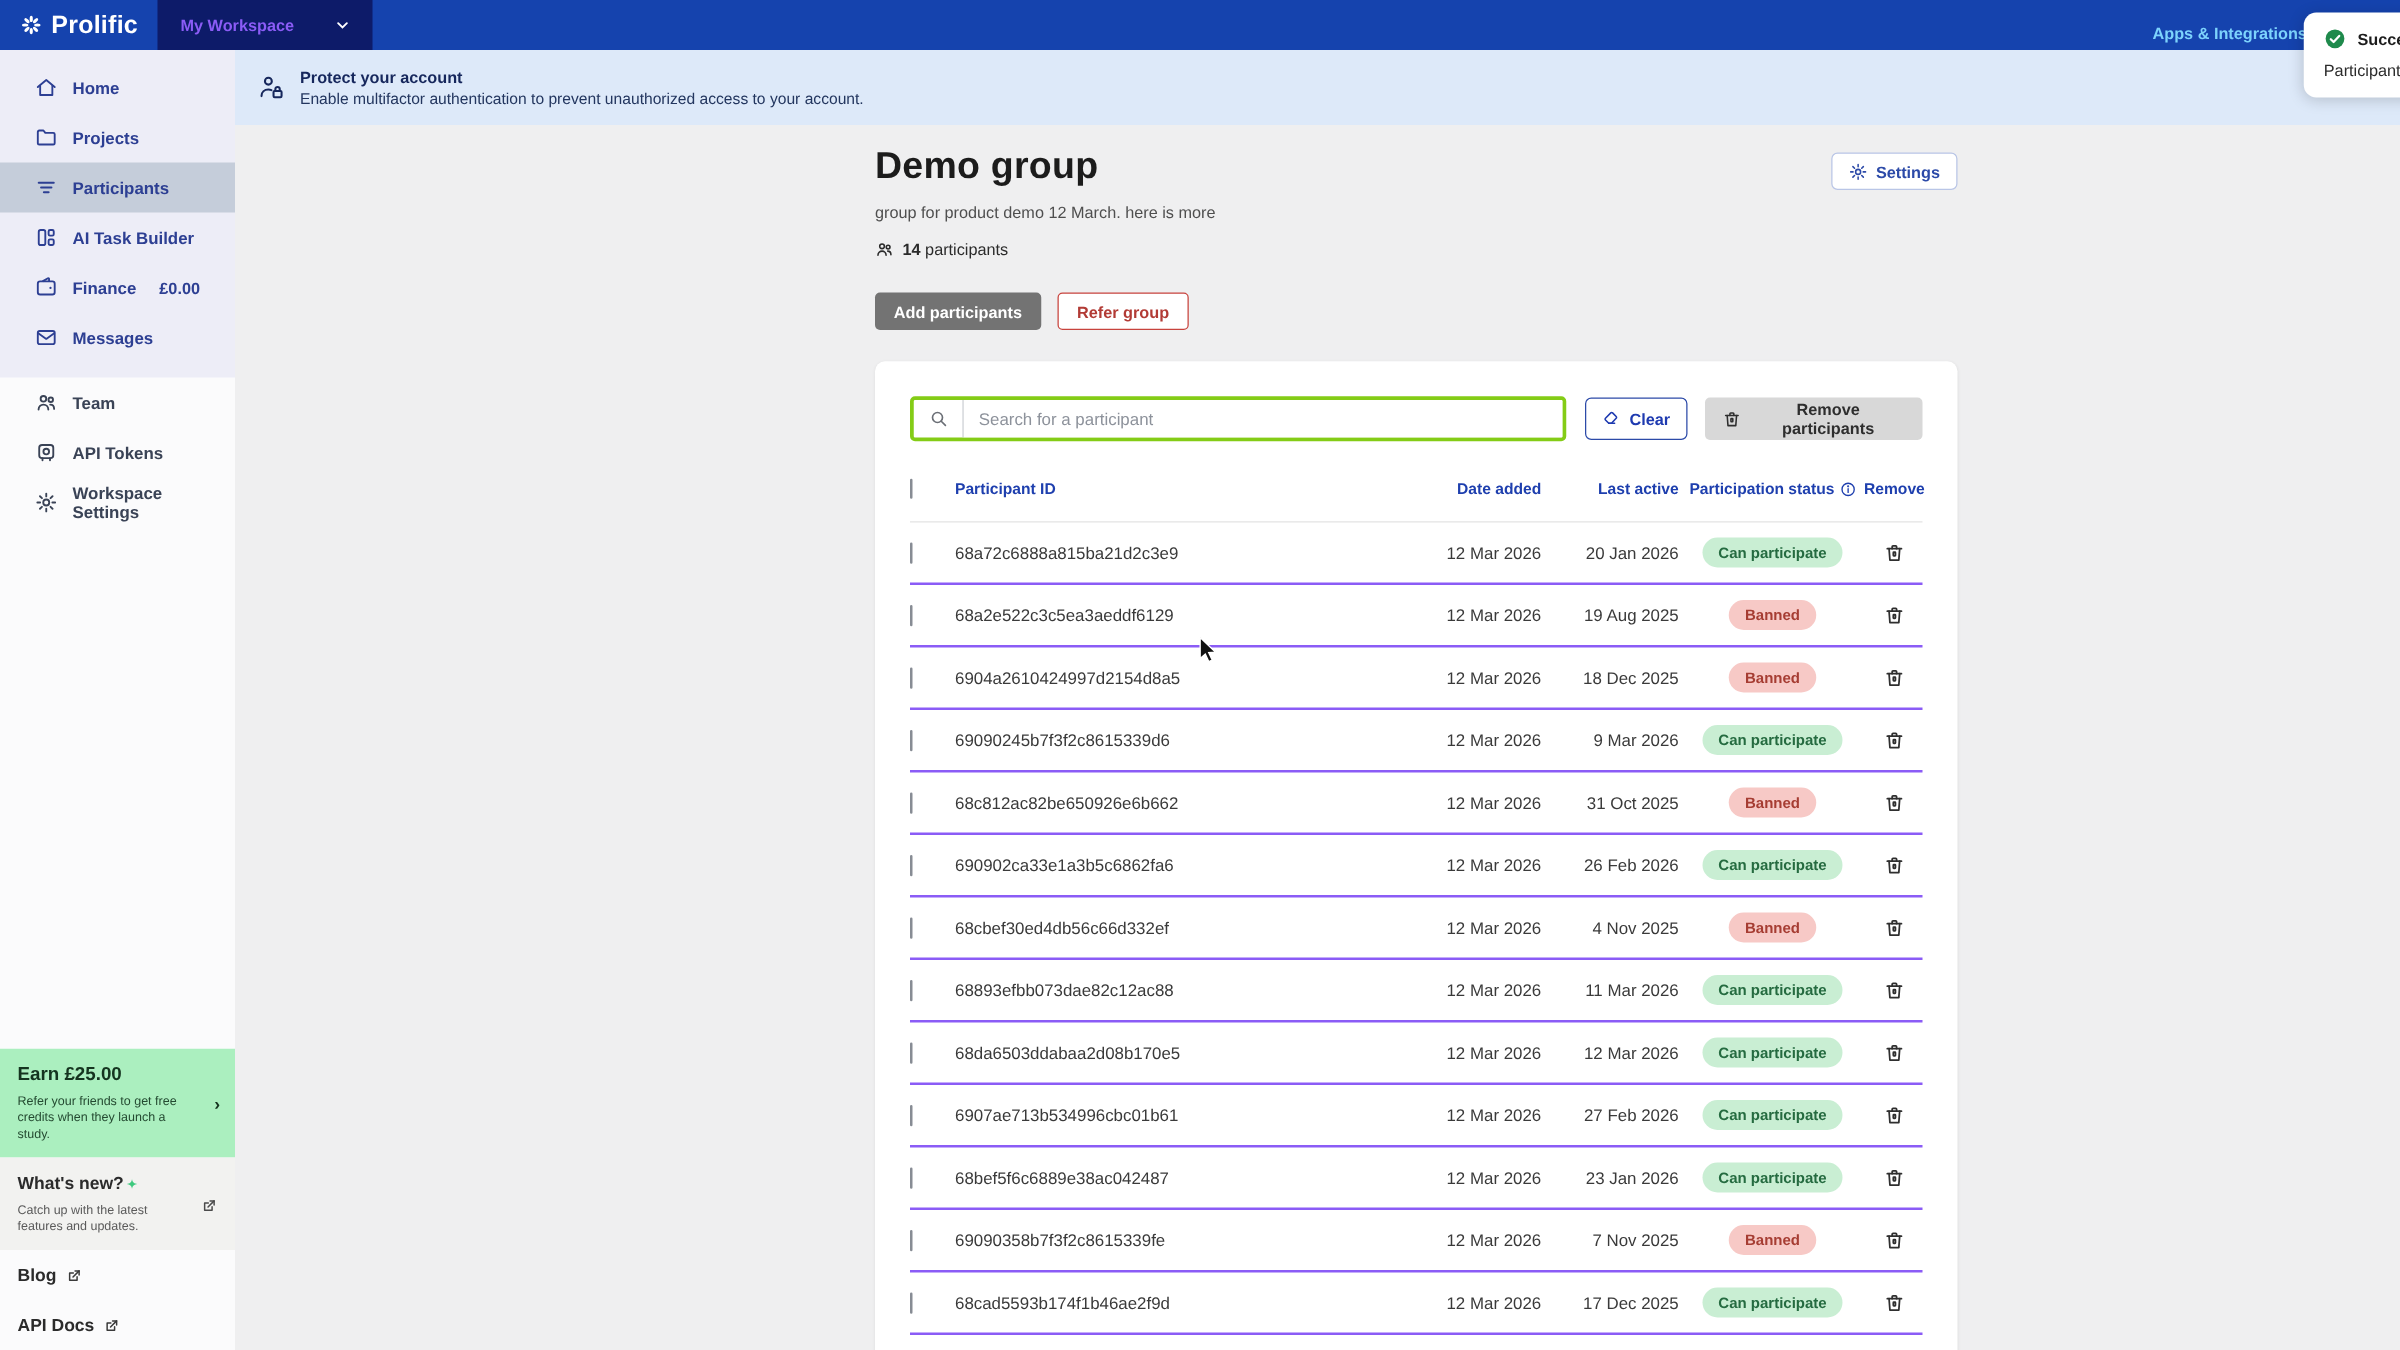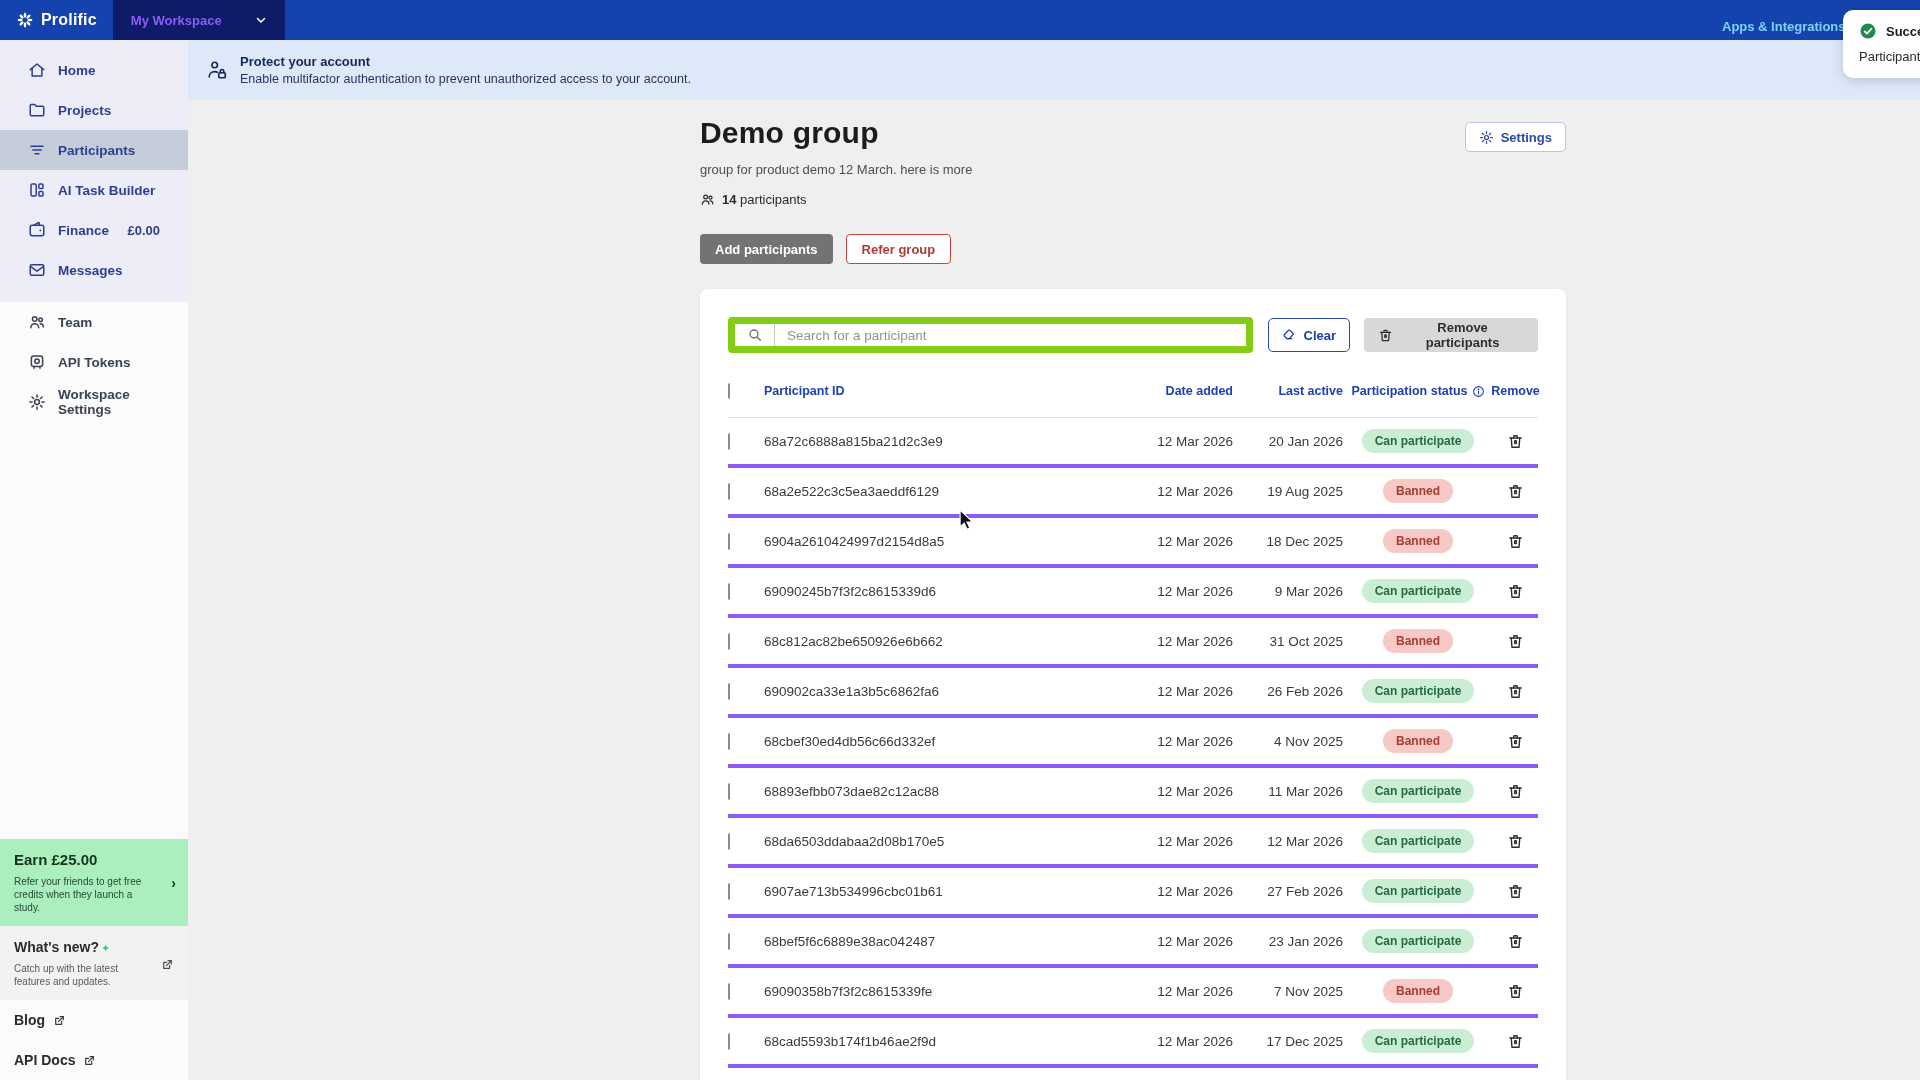--- a/index.html
+++ b/index.html
@@ -2,21 +2,21 @@
 <html><head>
 <meta charset="utf-8">
 <style>
   * { margin:0; padding:0; box-sizing:border-box; }
   html,body { width:1920px; height:1080px; overflow:hidden; font-family:"Liberation Sans","DejaVu Sans",sans-serif; background:#efeff0; }
   svg { display:block; }
 
   
   .topbar { position:absolute; left:0; top:0; width:1920px; height:40px; background:#1543ae; display:flex; align-items:center; z-index:30; }
   .brand { display:flex; align-items:center; gap:7px; padding:0 16px; color:#fff; }
-  .brand-name { font-size:16px; font-weight:bold; letter-spacing:.2px; }
+  .brand-name { font-size:20px; font-weight:bold; letter-spacing:.2px; }
   .ws-block { height:40px; width:172px; background:#0d1b69; color:#8b5cf6; display:flex; align-items:center; justify-content:space-between; padding:0 18px; cursor:pointer; }
   .ws-label { font-size:13px; font-weight:bold; }
   .topbar-right { position:absolute; left:1722px; top:0; height:52px; display:flex; align-items:center; color:#7dd3fc; font-size:13px; font-weight:bold; }
 
   
   .toast { position:absolute; left:1843px; top:10px; width:250px; background:#fff; border-radius:10px; box-shadow:0 2px 12px rgba(0,0,0,.18); padding:12px 16px 14px 16px; z-index:40; }
   .toast-head { display:flex; align-items:center; gap:9px; }
   .toast-title { font-size:13px; font-weight:bold; color:#1c1c1c; }
   .toast-msg { margin-top:9px; font-size:13px; color:#2b2b2b; }
 
@@ -57,32 +57,32 @@
   .page-desc { margin-top:12px; font-size:13px; color:#4f4f4f; }
   .pcount { margin-top:15px; display:flex; align-items:center; gap:7px; font-size:13px; color:#2b2b2b; }
   .pcount b { font-weight:bold; }
   .actions { margin-top:27px; display:flex; gap:13px; }
   .btn-primary { height:30px; padding:0 15px; background:#737373; color:#fff; font-size:13px; font-weight:bold; border:none; border-radius:4px; cursor:pointer; }
   .btn-danger { height:30px; padding:0 15px; background:#fff; color:#b23b35; font-size:13px; font-weight:bold; border:1px solid #c8433d; border-radius:4px; cursor:pointer; }
 
   
   .card { margin-top:25px; width:866px; height:820px; background:#fff; border-radius:8px; box-shadow:0 1px 3px rgba(0,0,0,.07); padding:28px; }
   .toolbar { display:flex; align-items:center; }
-  .search-box { display:flex; width:542px; height:36px; border:7px solid #84cc16; border-radius:4px; background:#fff; overflow:hidden; }
+  .search-box { display:flex; width:542px; height:36px; border:3px solid #84cc16; border-radius:4px; background:#fff; overflow:hidden; }
   .search-seg { width:40px; display:flex; align-items:center; justify-content:center; border-right:1px solid #c3c7cd; color:#6b6f76; }
   .search-box input { flex:1; border:none; outline:none; padding:0 12px; font-size:13.5px; color:#333; font-family:inherit; }
   .search-box input::placeholder { color:#8d929b; }
   .clear-btn { margin-left:15px; height:34px; display:flex; align-items:center; gap:7px; padding:0 13px; background:#fff; border:1.5px solid #2c4aa8; border-radius:5px; color:#1e3ab0; font-size:13px; font-weight:bold; cursor:pointer; }
   .remove-btn { margin-left:14px; height:34px; display:flex; align-items:center; gap:8px; padding:0 14px; background:#d8d8d8; border:none; border-radius:4px; color:#2e2e2e; font-size:13px; font-weight:bold; cursor:pointer; }
 
   .grid-row { display:grid; grid-template-columns:36px 1fr 100px 110px 150px 45px; align-items:center; }
   .thead { height:53px; margin-top:12px; border-bottom:1px solid #e4e4e4; font-size:12.5px; font-weight:bold; color:#1e3fae; }
   .th-right { text-align:right; }
   .th-center { display:flex; align-items:center; justify-content:center; gap:4px; }
-  .prow { height:50px; border-bottom:4px solid #8b5cf6; font-size:13.5px; color:#3a3a3a; }
+  .prow { height:50px; border-bottom:2px solid #8b5cf6; font-size:13.5px; color:#3a3a3a; }
   .cell-right { text-align:right; }
   .cell-center { display:flex; justify-content:center; }
   .checkbox { width:17px; height:17px; border:1.5px solid #878c94; border-radius:3px; background:#fff; cursor:pointer; }
   .badge { display:inline-block; padding:5px 13px; border-radius:13px; font-size:12px; font-weight:bold; background:#c9eed3; color:#256b40; white-space:nowrap; }
   .badge.banned { background:#f7c9c6; color:#a63d33; }
   .trash-btn { background:none; border:none; cursor:pointer; color:#2f2f2f; padding:4px; }
 
   
   .cursor { position:absolute; left:958px; top:510px; z-index:50; pointer-events:none; }
 </style>

